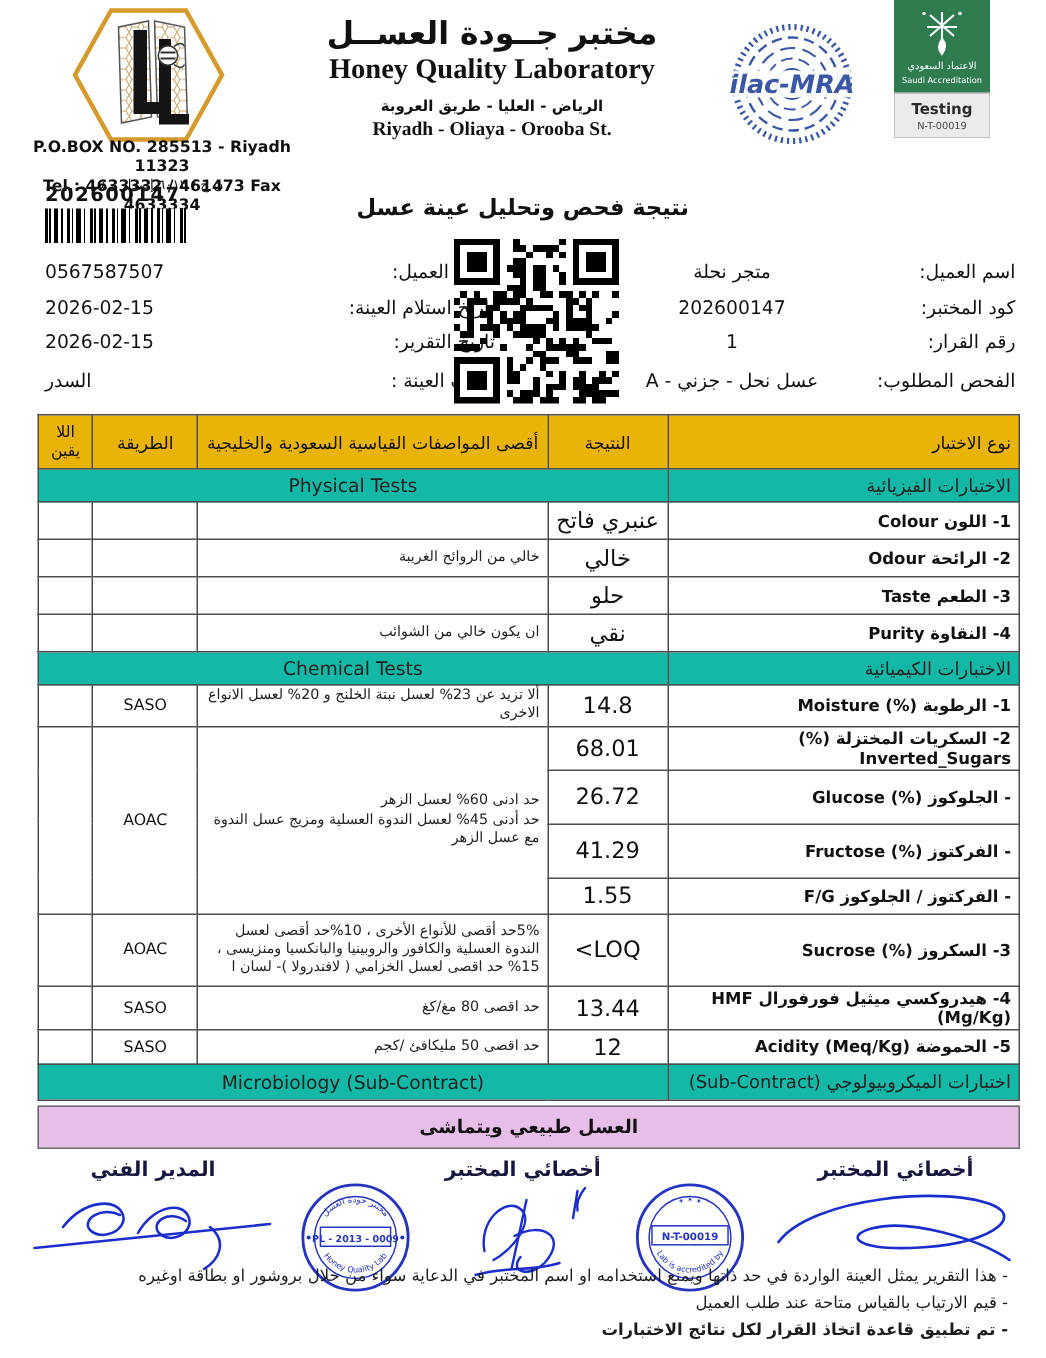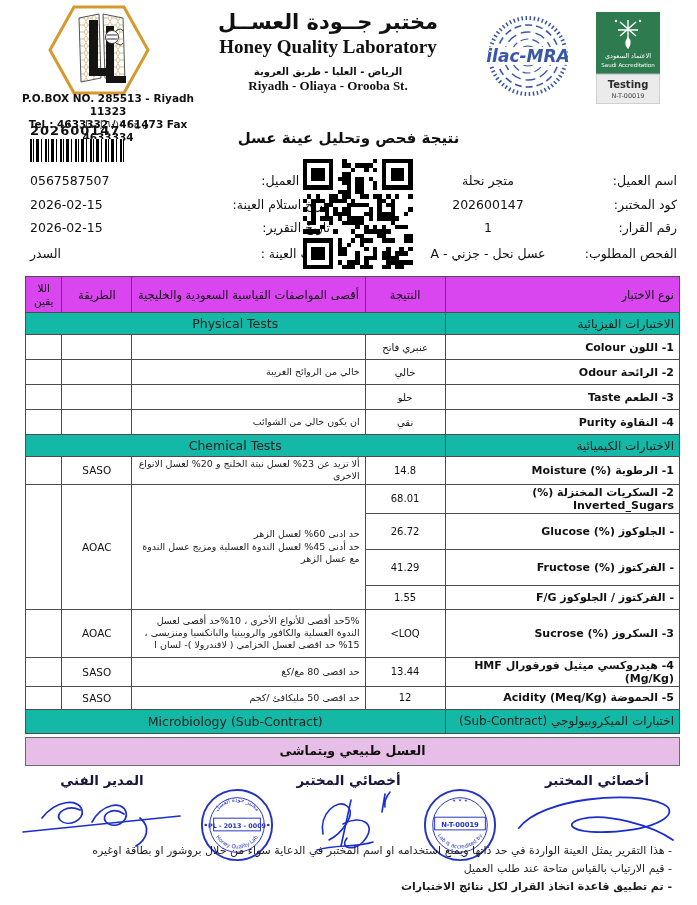--- a/index.html
+++ b/index.html
@@ -13,46 +13,46 @@
   #logo{left:46px;top:4px;width:106px;height:92px;}
   #po-box{left:10px;top:92px;width:196px;text-align:center;font-weight:bold;
           font-size:10.5px;line-height:1.25;}
   #issue-line{left:10px;top:119px;width:196px;text-align:center;font-size:9px;direction:rtl;}
   #center-head{left:192px;top:10px;width:272px;text-align:center;}
   .title-ar{font-size:21px;font-weight:bold;direction:rtl;letter-spacing:1px;}
   .title-en{font-size:19px;font-weight:bold;font-family:"Liberation Serif","DejaVu Serif",serif;margin-top:2px;}
   .addr-ar{font-size:10px;font-weight:bold;direction:rtl;margin-top:8px;}
   .addr-en{font-size:13px;font-weight:bold;font-family:"Liberation Serif","DejaVu Serif",serif;margin-top:1px;}
   #ilac{left:486px;top:14px;width:84px;height:84px;}
-  #saudi{left:596px;top:12px;width:64px;height:92px;}
+  #saudi{left:596px;top:0;width:64px;height:92px;}
   
   #bc-num{left:30px;top:123px;font-size:13px;font-weight:bold;letter-spacing:1px;}
   #barcode{left:30px;top:139px;width:94px;height:23px;
     background:repeating-linear-gradient(90deg,#000 0 2px,#fff 2px 3px,#000 3px 4px,#fff 4px 6px,#000 6px 9px,#fff 9px 11px,#000 11px 12px,#fff 12px 15px);}
   #report-title{left:0;right:0;top:129px;text-align:center;font-size:15px;font-weight:bold;direction:rtl;}
   
   #client{left:20px;right:20px;top:162px;height:112px;direction:rtl;}
   .crow{position:absolute;left:0;right:0;height:22px;font-size:12.5px;line-height:22px;}
   .lr{position:absolute;right:0;width:120px;text-align:right;}
   .vr{position:absolute;right:114px;width:150px;text-align:center;}
   .ll{position:absolute;right:347px;width:165px;text-align:right;}
   .vl{position:absolute;right:517px;width:130px;text-align:left;direction:ltr;}
   #qr-box{left:301px;top:159px;width:113px;height:110px;}
   
   #table-wrap{left:25px;top:276px;width:655px;}
   table{border-collapse:collapse;width:655px;table-layout:fixed;direction:rtl;}
   td,th{border:1px solid #4d4d4d;padding:1px 5px;vertical-align:middle;font-weight:normal;}
-  .hd{background:#d946ef;font-size:11.5px;text-align:right;}
+  .hd{background:#eab308;font-size:11.5px;text-align:right;}
   .hd-c{text-align:center;}
   .hd-u{white-space:pre-line;line-height:1.15;font-size:10.5px;text-align:center;padding:1px 2px;}
   .band{background:#14b8a6;}
   .band-en{text-align:center;font-size:12.5px;color:#222;}
   .band-ar{font-size:12px;color:#222;}
   .tname{font-weight:bold;text-align:right;font-size:11px;}
-  .tres{text-align:center;direction:ltr;font-size:10px;}
+  .tres{text-align:center;direction:ltr;font-size:15px;}
   .tlim{text-align:right;font-size:9.5px;white-space:pre-line;line-height:1.3;color:#222;}
   .tmeth{text-align:center;font-size:10.5px;}
   
   #conclusion{margin-top:3px;background:#E6BEE7;border:1px solid #6b6b6b;
     direction:rtl;text-align:center;padding:5px 10px 7px;}
   #conclusion .c1{font-size:12.5px;font-weight:bold;}
   #conclusion .c2{font-size:10.5px;margin-top:5px;line-height:1.55;}
   
   #sigs{left:18px;right:14px;top:772px;height:88px;display:flex;justify-content:space-between;align-items:flex-start;}
   .sig-block{text-align:center;}

